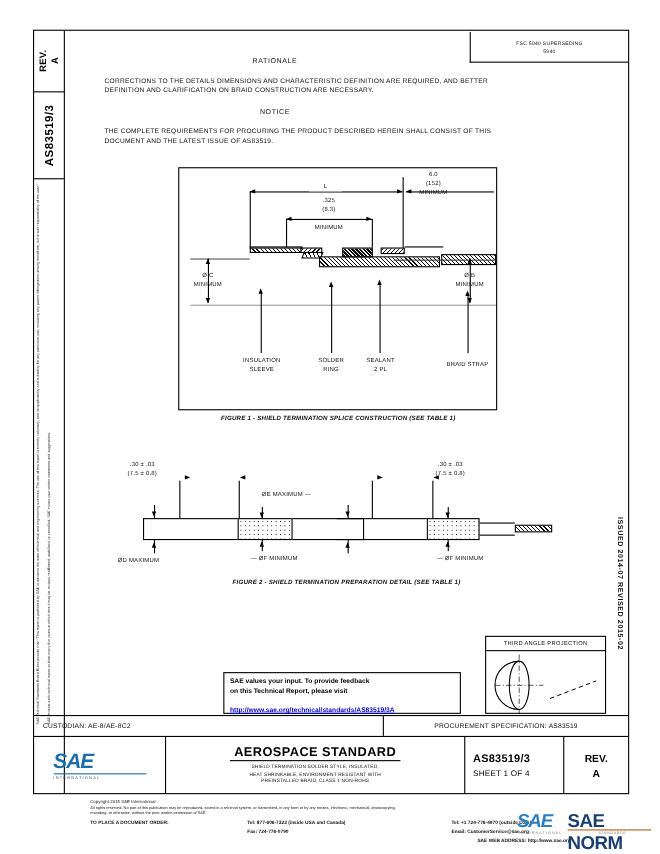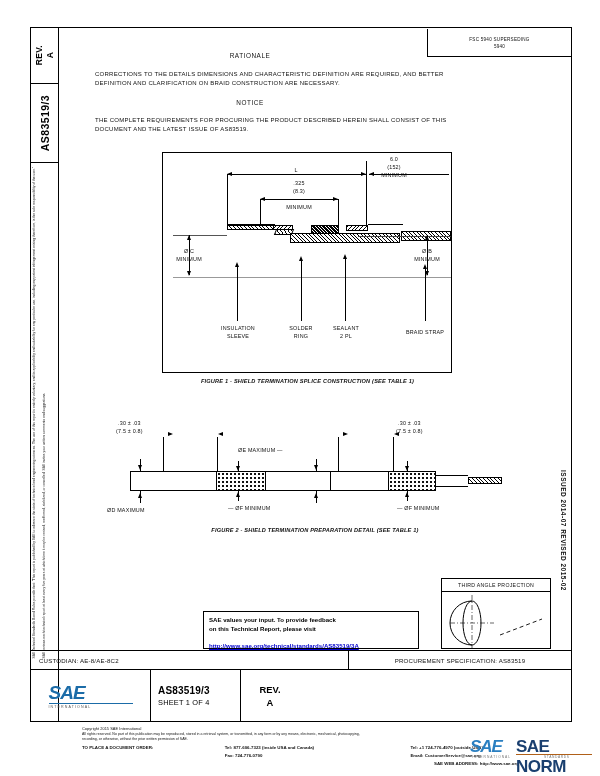--- a/index.html
+++ b/index.html
@@ -406,20 +406,26 @@
     </div>
   </div>
 
   <div class="tb-row2">
     <div class="tb-logo">
       <div class="sae-logo">
         <div class="sae-word">SAE</div>
         <div class="sae-under"></div>
         <div class="sae-intl">INTERNATIONAL</div>
       </div>
+    </div>
+    <div class="tb-title">
+      <div class="as-std">AEROSPACE STANDARD</div>
+      <div class="as-desc">SHIELD TERMINATION SOLDER STYLE, INSULATED,</div>
+      <div class="as-desc">HEAT SHRINKABLE, ENVIRONMENT RESISTANT WITH</div>
+      <div class="as-desc">PREINSTALLED BRAID, CLASS 1 NON-ROHS</div>
     </div>
     <div class="tb-num">
       <div class="n1">AS83519/3</div>
       <div class="n2">SHEET 1 OF 4</div>
     </div>
     <div class="tb-rev">
       <div class="r1">REV.</div>
       <div class="r2">A</div>
     </div>
   </div>

